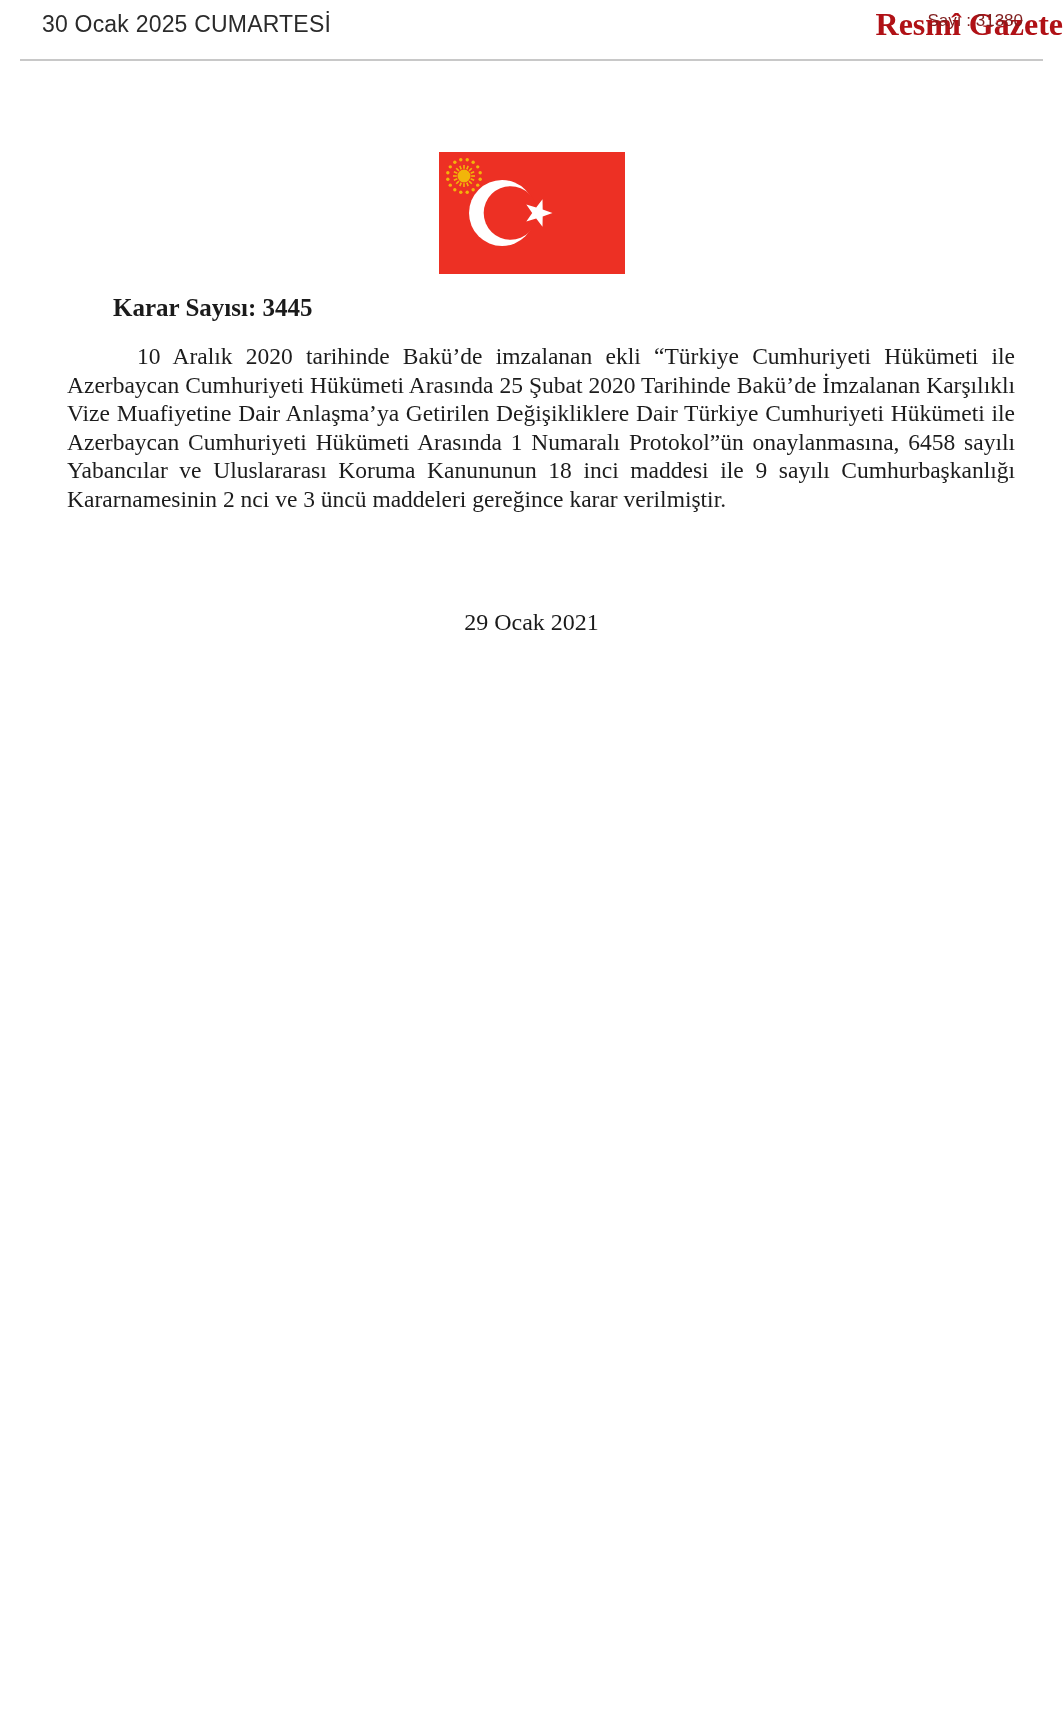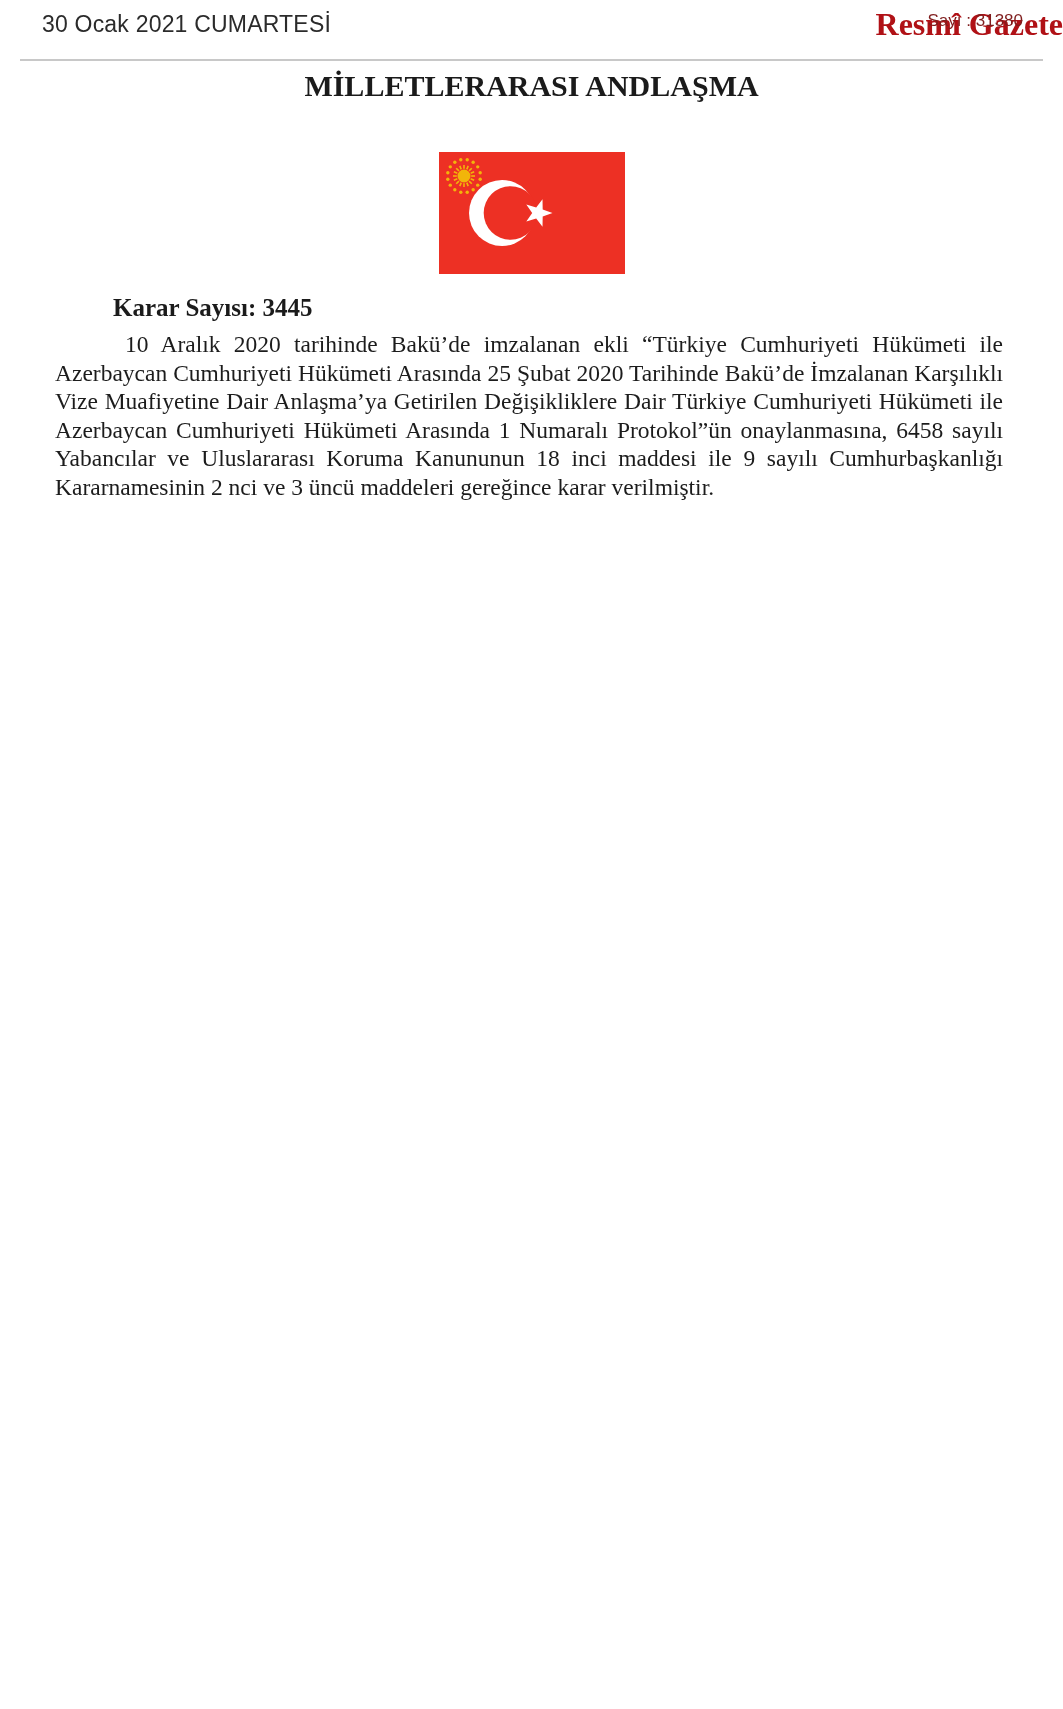--- a/index.html
+++ b/index.html
@@ -52,21 +52,21 @@
     position: absolute; left: 113px; top: 294px;
     font-weight: bold; font-size: 25px;
     font-family: "Liberation Serif", serif;
   }
   .decision-body {
     position: absolute; left: 55px; top: 330px; width: 948px;
     font-size: 23.5px; line-height: 28.6px;
     text-align: justify; text-indent: 70px;
     font-family: "Liberation Serif", serif;
     color: #1c1c1c;
-    margin: 0;
+    margin: 12px;
   }
   .decision-date {
     position: absolute; left: 0; right: 0; top: 609px;
     text-align: center; font-size: 24px;
     font-family: "Liberation Serif", serif;
   }
   
   .signature {
     position: absolute; left: 600px; top: 761px; width: 372px;
     text-align: center;
@@ -79,26 +79,25 @@
   .signature-role {
     font-weight: normal; font-size: 24px; color: #1c1c1c;
     margin: 0; letter-spacing: 0.5px;
   }
 </style>
 </head>
 <body>
 
 <div class="page">
 
-  <div class="masthead-date">30 Ocak 2021 CUMARTESİ</div>
+  <div class="masthead-date">30 Ocak 2025 CUMARTESİ</div>
   <div class="masthead-title">Resmî Gazete</div>
   <div class="masthead-issue">Sayı : 31380</div>
   <hr class="masthead-rule">
 
-  <div class="section-title">MİLLETLERARASI ANDLAŞMA</div>
 
   <div class="flag-wrap">
     <svg width="186" height="122" viewBox="0 0 186 122" xmlns="http://www.w3.org/2000/svg">
       <rect x="0" y="0" width="186" height="122" fill="#ED3024"></rect>
 
       <circle cx="63" cy="61" r="33" fill="#ffffff"></circle>
       <circle cx="71.5" cy="61" r="26.8" fill="#ED3024"></circle>
 
       <polygon points="113.5,61 103.7,57.6 103.5,47.2 97.2,55.5 87.3,52.5 93.2,61 87.3,69.5 97.2,66.5 103.5,74.8 103.7,64.4" fill="#ffffff"></polygon>
 
@@ -135,17 +134,18 @@
           <line x1="30.09116882454314" y1="18.908831175456857" x2="32.77817459305202" y2="16.221825406947975" stroke="#F2B50A" stroke-width="1.6"></line>
           <circle cx="38.719248602991996" cy="14.833091155176565" r="1.7" fill="#F2B50A"></circle>
           <line x1="31.651932634081263" y1="21.244679286971348" x2="35.162674857624154" y2="19.790482243984005" stroke="#F2B50A" stroke-width="1.6"></line>
           <circle cx="41.1829571266533" cy="20.781009686733874" r="1.7" fill="#F2B50A"></circle>
         </g>
     </svg>
   </div>
 
   <div class="decision-number">Karar Sayısı: 3445</div>
   <p class="decision-body">10 Aralık 2020 tarihinde Bakü’de imzalanan ekli “Türkiye Cumhuriyeti Hükümeti ile Azerbaycan Cumhuriyeti Hükümeti Arasında 25 Şubat 2020 Tarihinde Bakü’de İmzalanan Karşılıklı Vize Muafiyetine Dair Anlaşma’ya Getirilen Değişikliklere Dair Türkiye Cumhuriyeti Hükümeti ile Azerbaycan Cumhuriyeti Hükümeti Arasında 1 Numaralı Protokol”ün onaylanmasına, 6458 sayılı Yabancılar ve Uluslararası Koruma Kanununun 18 inci maddesi ile 9 sayılı Cumhurbaşkanlığı Kararnamesinin 2 nci ve 3 üncü maddeleri gereğince karar verilmiştir.</p>
+  <div class="decision-date">29 Ocak 2021</div>
 
   <div class="signature">
   </div>
 
 </div>
 
 </body></html>

